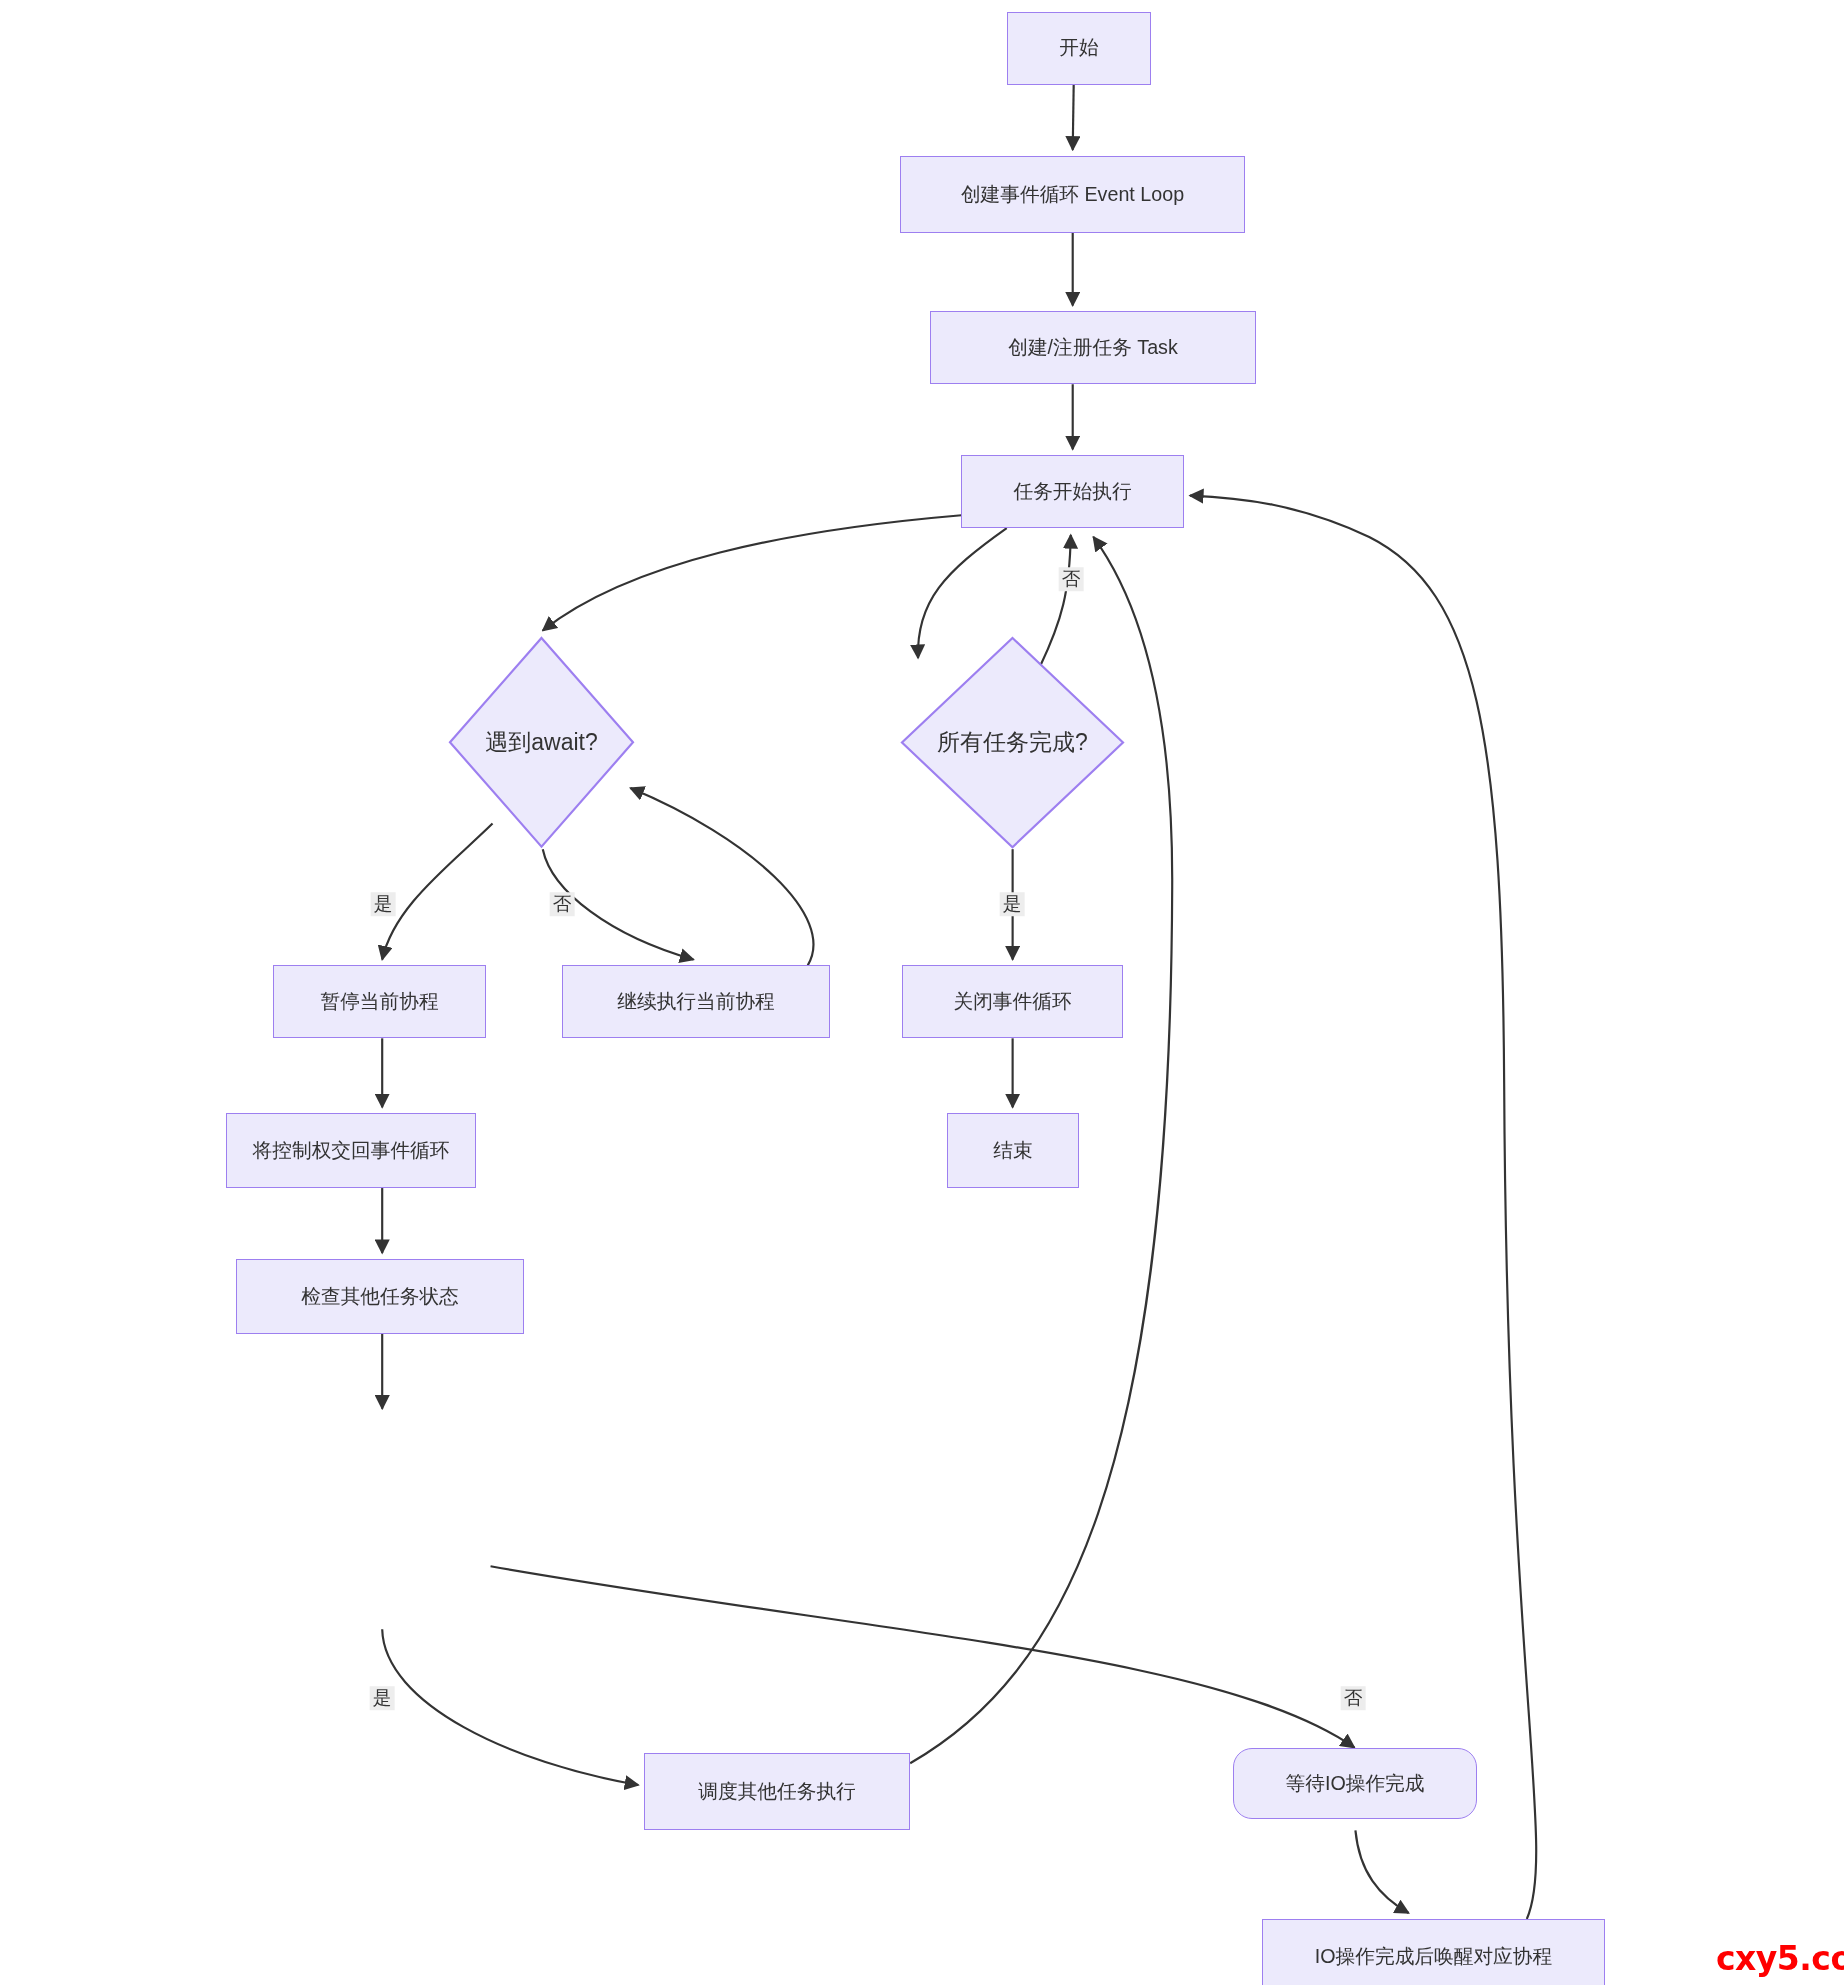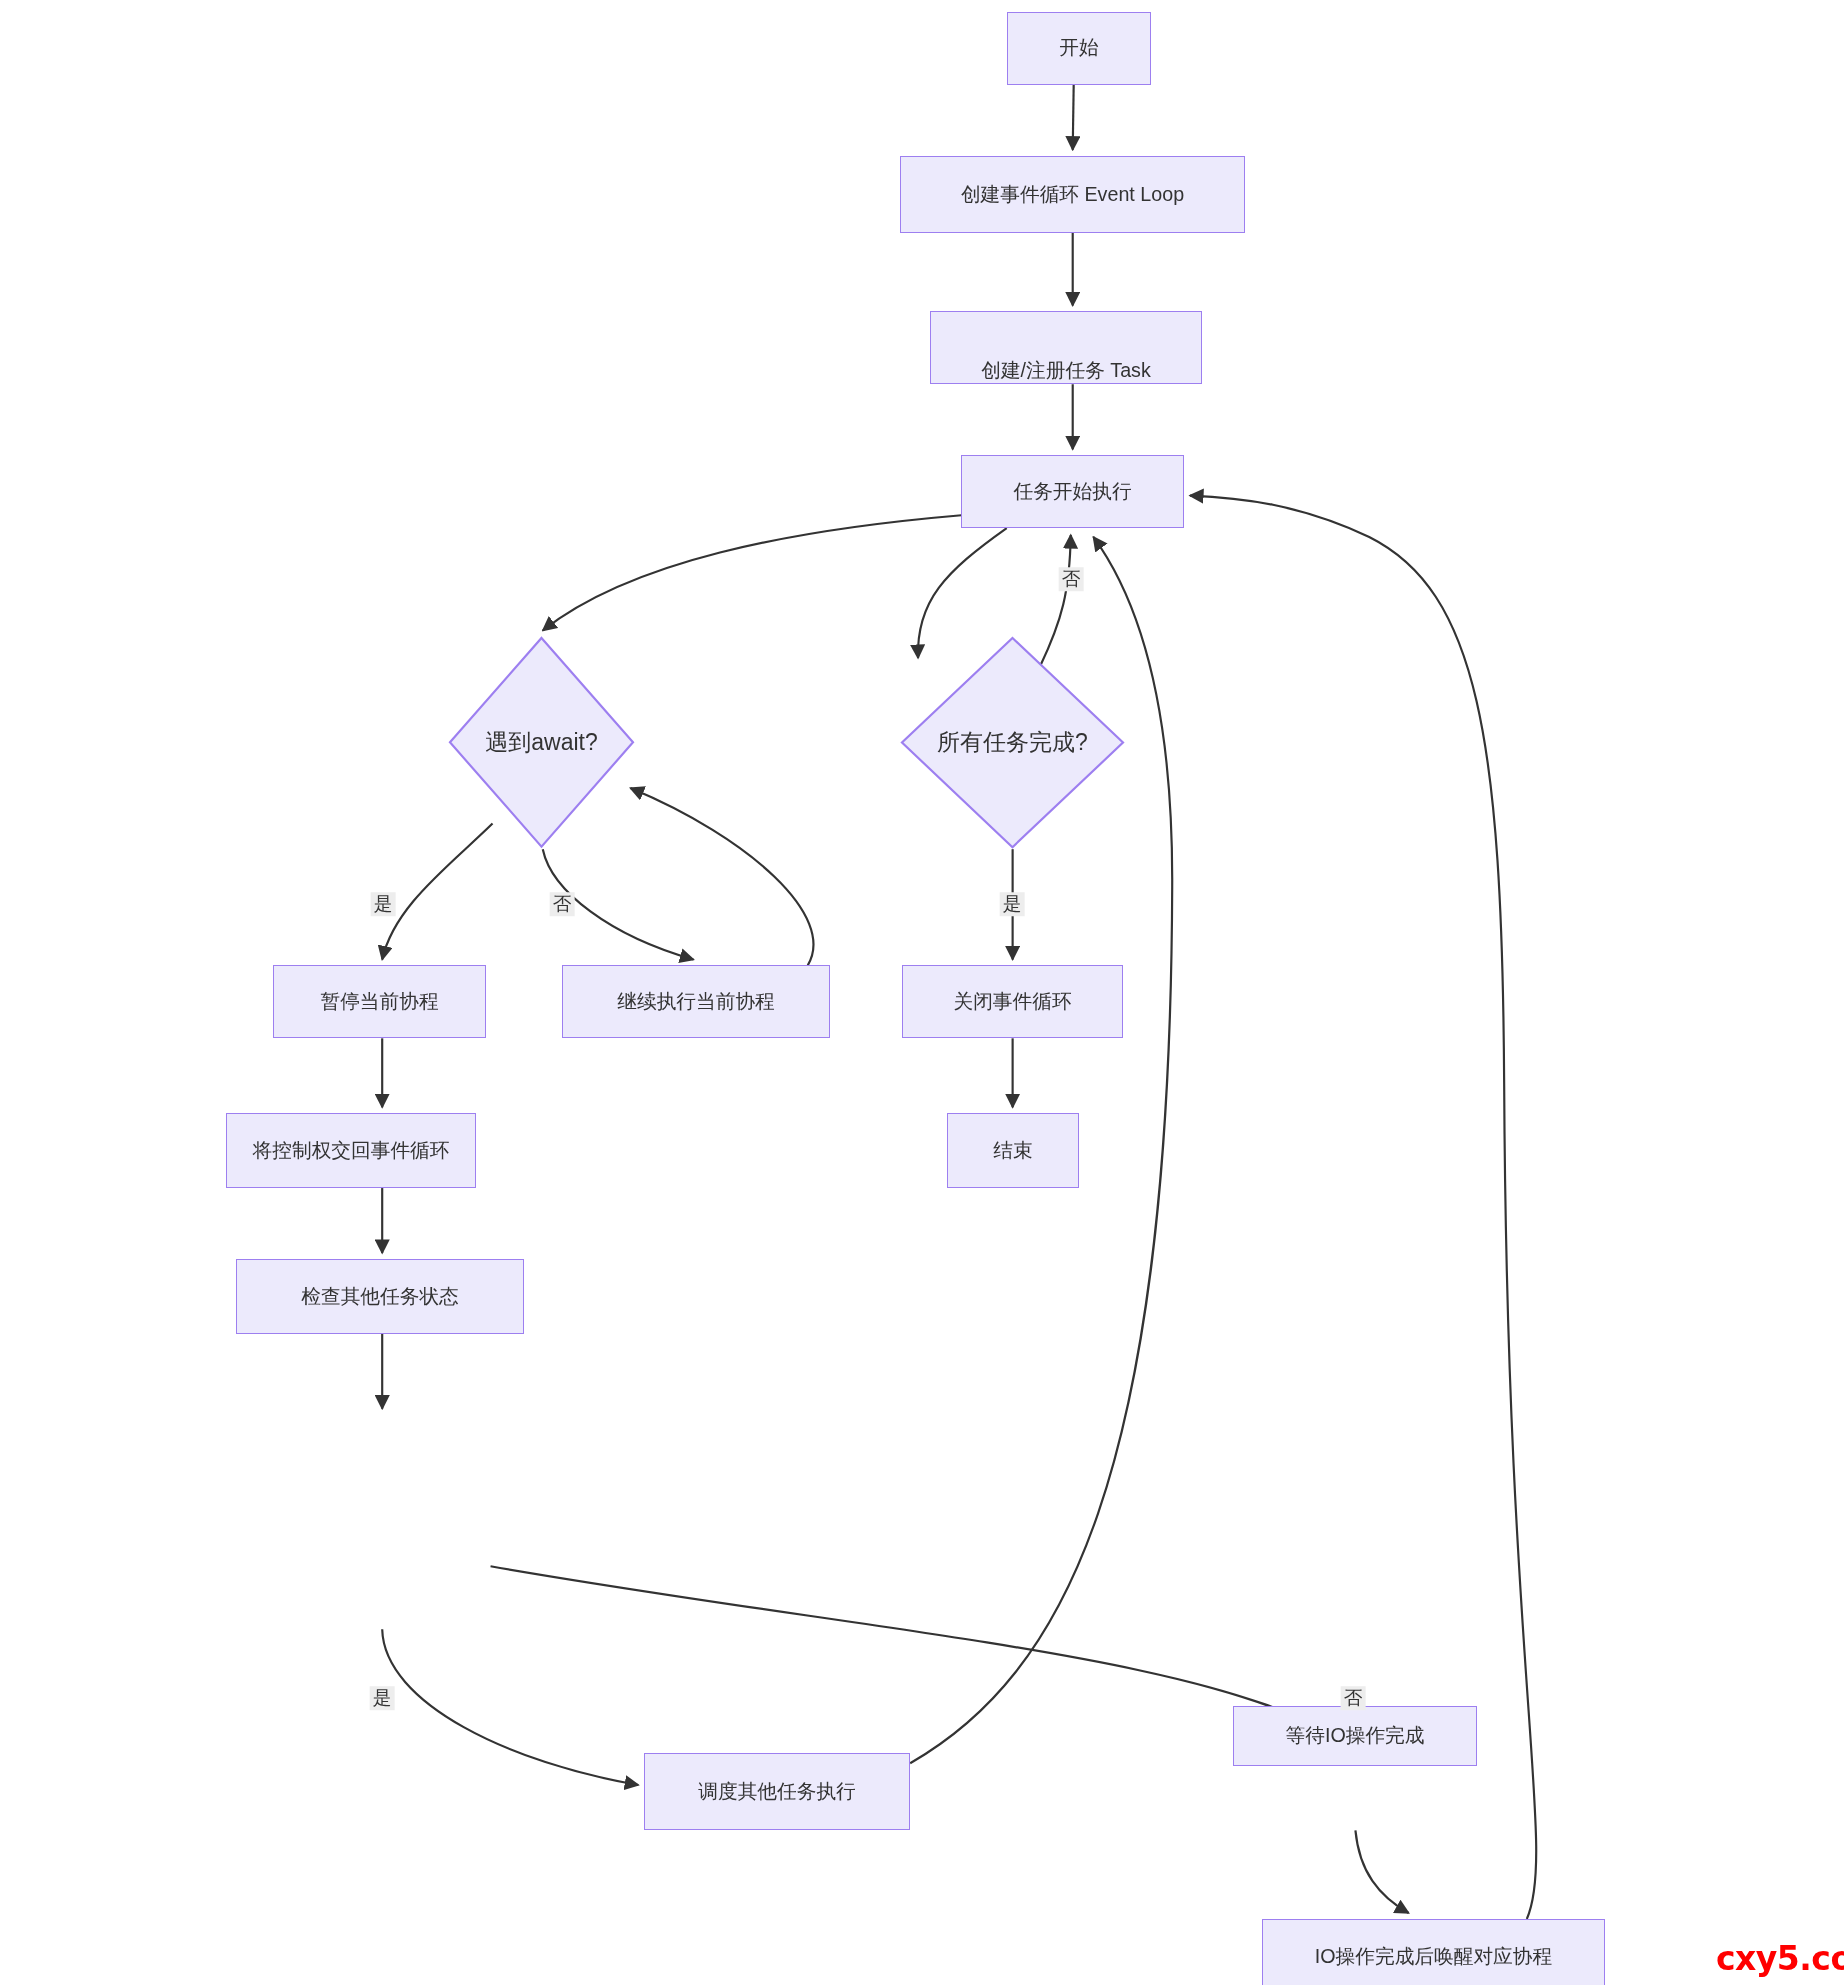--- a/index.html
+++ b/index.html
@@ -126,21 +126,21 @@
   </svg>
 
   <div class="node" style="left:1007px; top:11.8px; width:144px; height:73px;">
     <span>开始</span>
   </div>
 
   <div class="node" style="left:900px; top:156px; width:345px; height:77px;">
     <span>创建事件循环 Event Loop</span>
   </div>
 
-  <div class="node" style="left:930px; top:311px; width:272px; height:73px;align-items:flex-end;">
+  <div class="node" style="left:930px; top:311px; width:326px; height:73px;">
     <span>创建/注册任务 Task</span>
   </div>
 
   <div class="node" style="left:961px; top:455px; width:223px; height:73px;">
     <span>任务开始执行</span>
   </div>
 
   <div class="node diamond" style="left:448px; top:636px; width:187px; height:213px;">
     <svg class="dia-shape" viewBox="0 0 190 216" preserveAspectRatio="none">
       <polygon points="95,2 188,108 95,214 2,108" fill="#eceafc" stroke="#9d7ff0" stroke-width="2.2"></polygon>
@@ -177,21 +177,21 @@
 
   <div class="node" style="left:236px; top:1259px; width:288px; height:75px;">
     <span>检查其他任务状态</span>
   </div>
 
 
   <div class="node" style="left:644px; top:1753px; width:266px; height:77px;">
     <span>调度其他任务执行</span>
   </div>
 
-  <div class="node" style="left:1233px; top:1706px; width:244px; height:60px;">
+  <div class="node" style="left:1233px; top:1748px; width:244px; height:71px;border-radius:19px;">
     <span>等待IO操作完成</span>
   </div>
 
   <div class="node" style="left:1262px; top:1919px; width:343px; height:75px;">
     <span>IO操作完成后唤醒对应协程</span>
   </div>
 
   <div class="edge-label" style="left:1071px; top:579px;">否</div>
 
   <div class="edge-label" style="left:383px; top:904px;">是</div>

